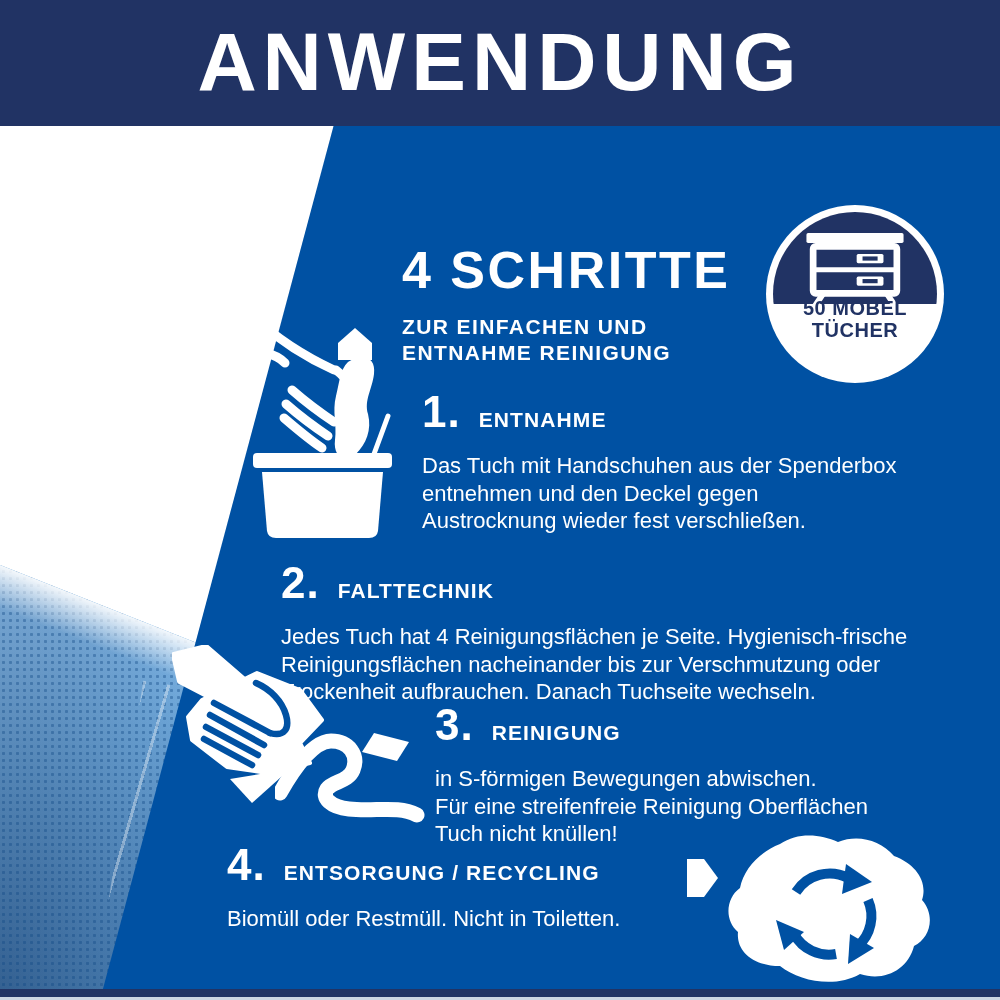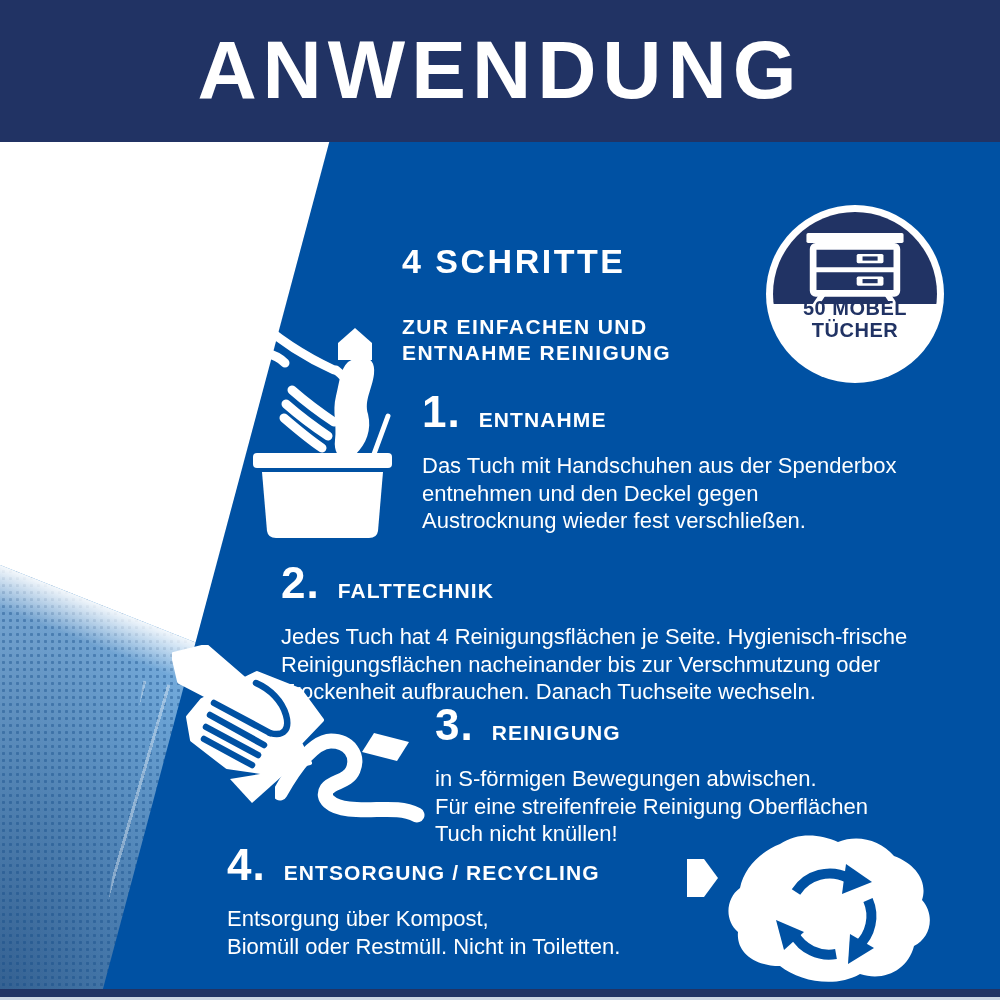--- a/index.html
+++ b/index.html
@@ -4,21 +4,21 @@
 <style>
   html,body{margin:0;padding:0;background:#e8e8e8;}
   .stage{
     position:relative;width:1000px;height:1000px;overflow:hidden;
     background:#ffffff;
     font-family:"Liberation Sans","DejaVu Sans",sans-serif;
     -webkit-font-smoothing:antialiased;
   }
   
   .banner{
-    position:absolute;left:0;top:0;width:1000px;height:142px;
+    position:absolute;left:0;top:0;width:1000px;height:126px;
     background:#213364;display:flex;align-items:center;justify-content:center;z-index:5;
   }
   .banner-title{
     color:#ffffff;font-size:82px;font-weight:800;letter-spacing:6px;
     line-height:1;transform:translateY(-1px);white-space:nowrap;
   }
   
   .cloth{
     position:absolute;left:0;top:113px;width:360px;height:887px;z-index:1;
     clip-path:polygon(0 452px,212px 536px,112px 887px,0 887px);
@@ -42,21 +42,21 @@
   
   .panel{
     position:absolute;left:0;top:113px;width:1000px;height:887px;z-index:2;
     background:#0051a3;
     clip-path:polygon(337px 0,1000px 0,1000px 887px,100px 887px);
   }
   .content{position:absolute;inset:0;z-index:3;color:#ffffff;}
   
   .heading{
     position:absolute;left:402px;top:244px;
-    font-size:34px;font-weight:800;letter-spacing:2.5px;line-height:1;white-space:nowrap;
+    font-size:52px;font-weight:800;letter-spacing:2.5px;line-height:1;white-space:nowrap;
   }
   .subheading{
     position:absolute;left:402px;top:314px;
     font-size:21px;font-weight:700;letter-spacing:1.4px;line-height:26px;white-space:nowrap;
   }
   
   .badge{
     position:absolute;left:766px;top:205px;width:178px;height:178px;border-radius:50%;
     background:#ffffff;
   }
@@ -216,21 +216,20 @@
         <div>Tuch nicht knüllen!</div>
       </div>
     </div>
 
     <div class="step s4">
       <div class="step-head">
         <span class="step-num">4.</span>
         <span class="step-title">ENTSORGUNG / RECYCLING</span>
       </div>
       <div class="step-body">
-        <div>Entsorgung über Kompost,</div>
         <div>Biomüll oder Restmüll. Nicht in Toiletten.</div>
       </div>
     </div>
 
   </div>
 
   <div class="footer-navy"></div>
   <div class="footer-light"></div>
 
 </div>

